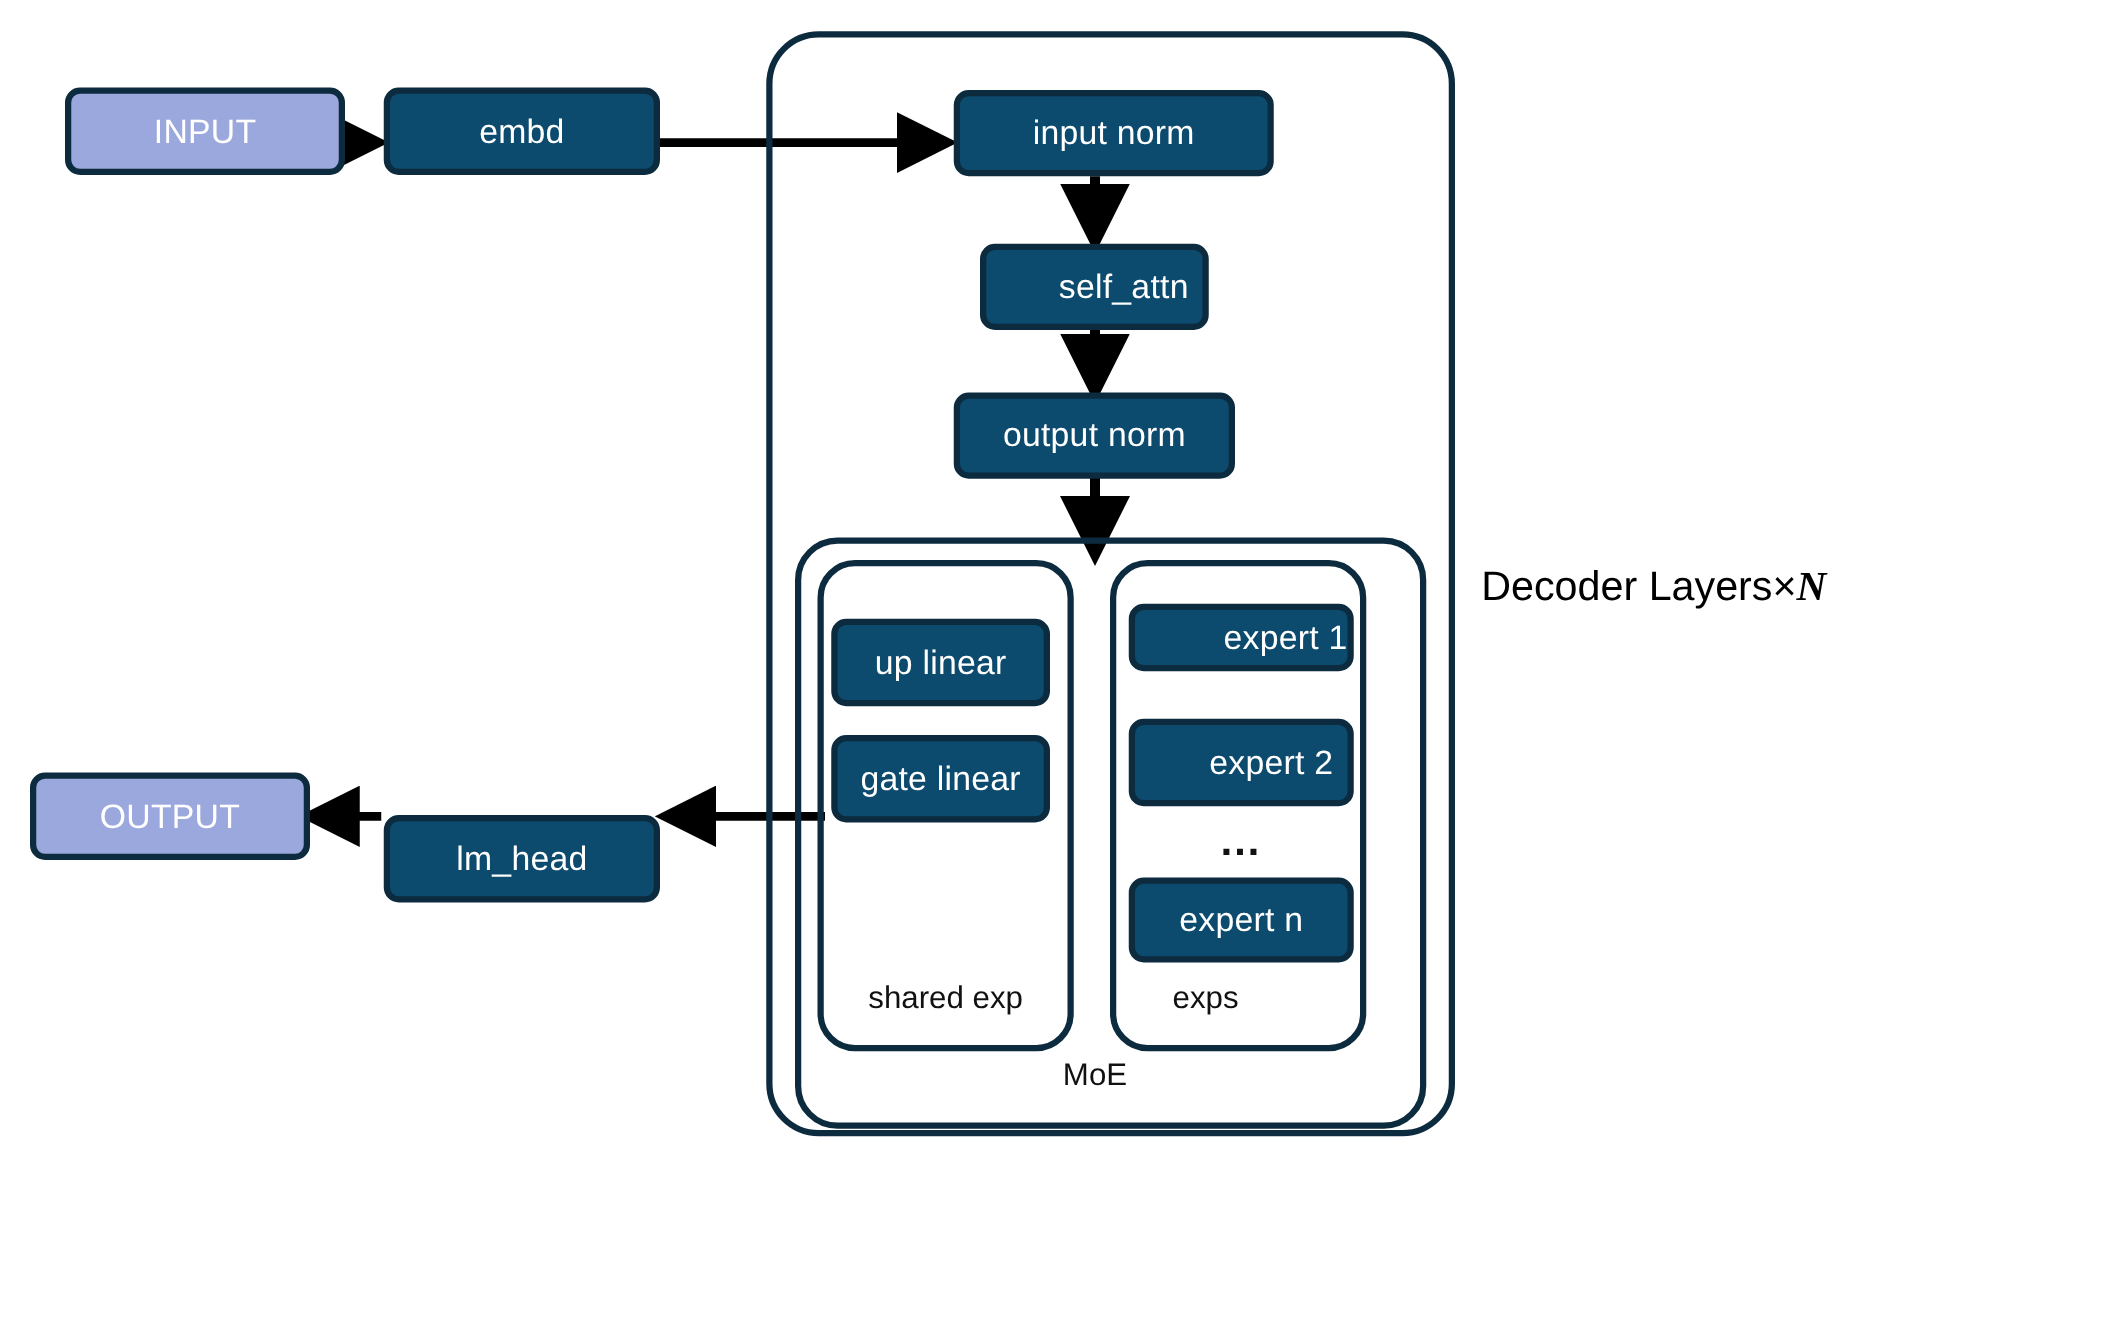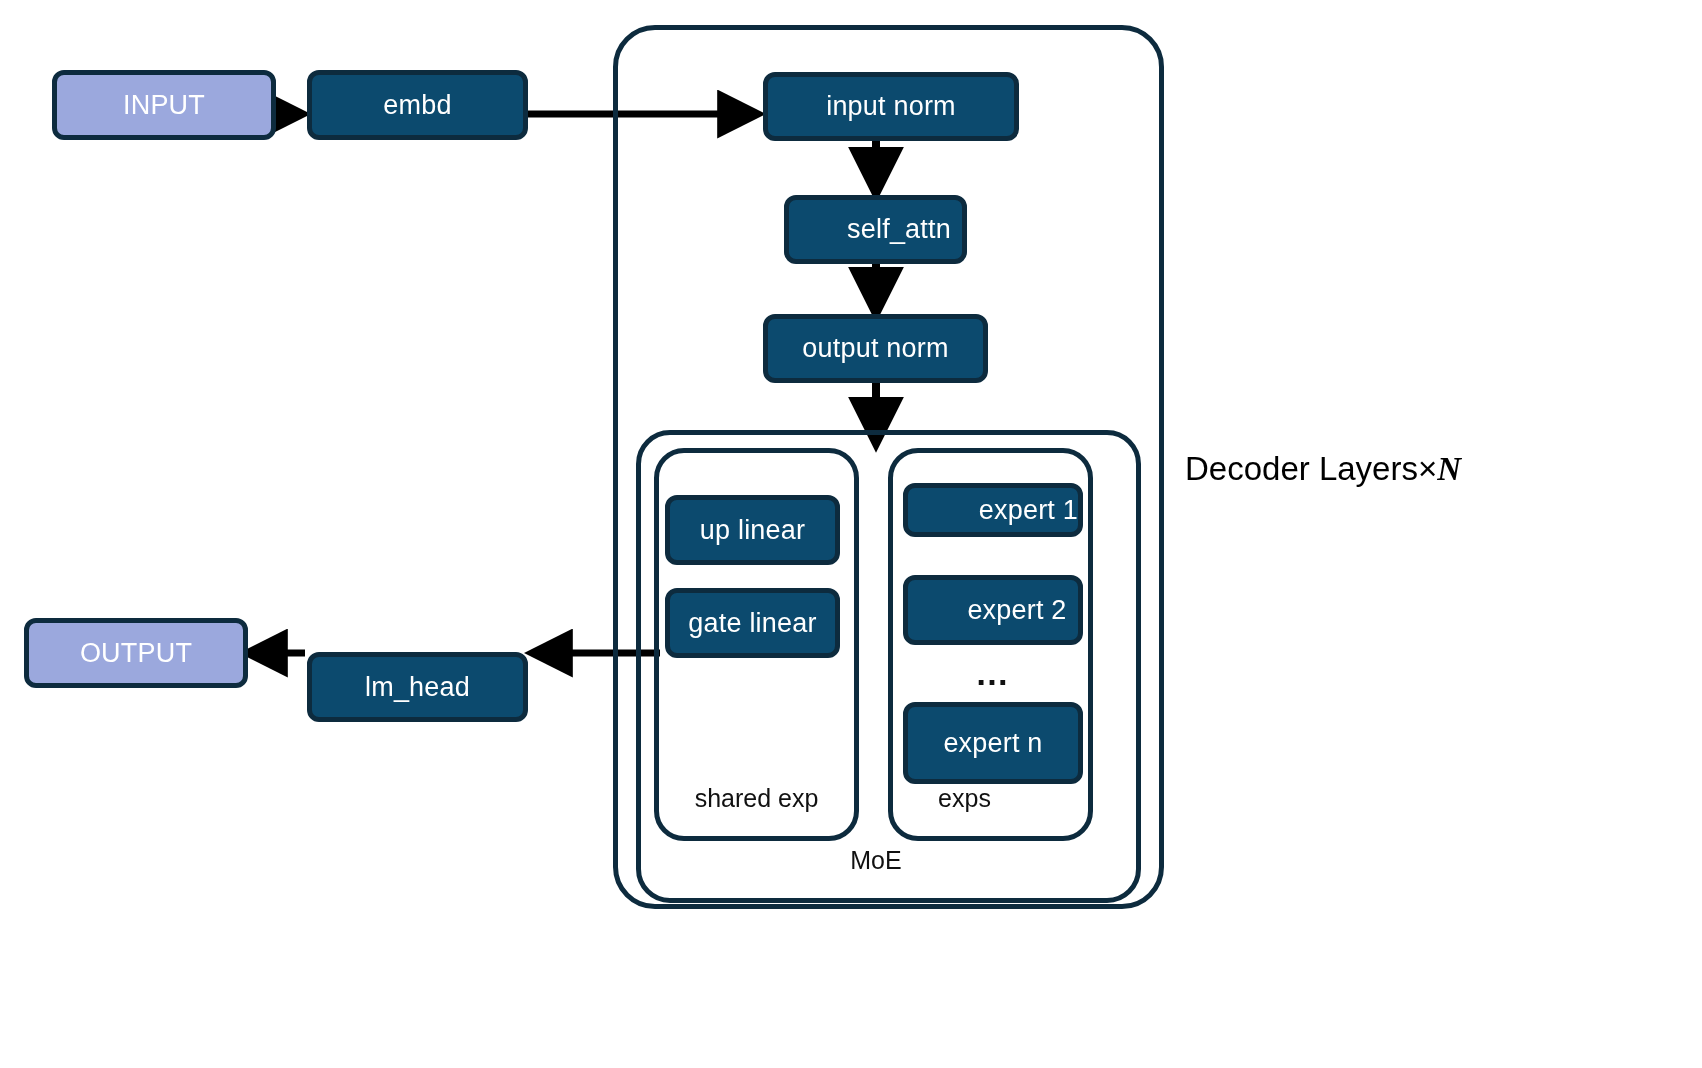--- a/index.html
+++ b/index.html
@@ -134,21 +134,21 @@
   <div class="frame group" style="left:888px; top:448px; width:205px; height:393px;"></div>
   <div class="frame-label" style="left:872px; top:786px; width:185px;">exps</div>
 
   <div class="node salmon" style="left:903px; top:483px; width:180px; height:54px;justify-content:flex-end;">
     <span>expert 1</span>
   </div>
   <div class="node salmon" style="left:903px; top:575px; width:180px; height:70px;padding-left:48px;">
     <span>expert 2</span>
   </div>
   <div class="ellipsis" style="left:975px; top:656px;">…</div>
-  <div class="node salmon" style="left:903px; top:702px; width:180px; height:82px;">
+  <div class="node salmon" style="left:903px; top:702px; width:180px; height:68px;">
     <span>expert n</span>
   </div>
 
   <div class="node salmon" style="left:763px; top:72px; width:256px; height:69px;">
     <span>input norm</span>
   </div>
   <div class="node salmon" style="left:784px; top:195px; width:183px; height:69px;padding-left:47px;">
     <span>self_attn</span>
   </div>
   <div class="node salmon" style="left:763px; top:314px; width:225px; height:69px;">

